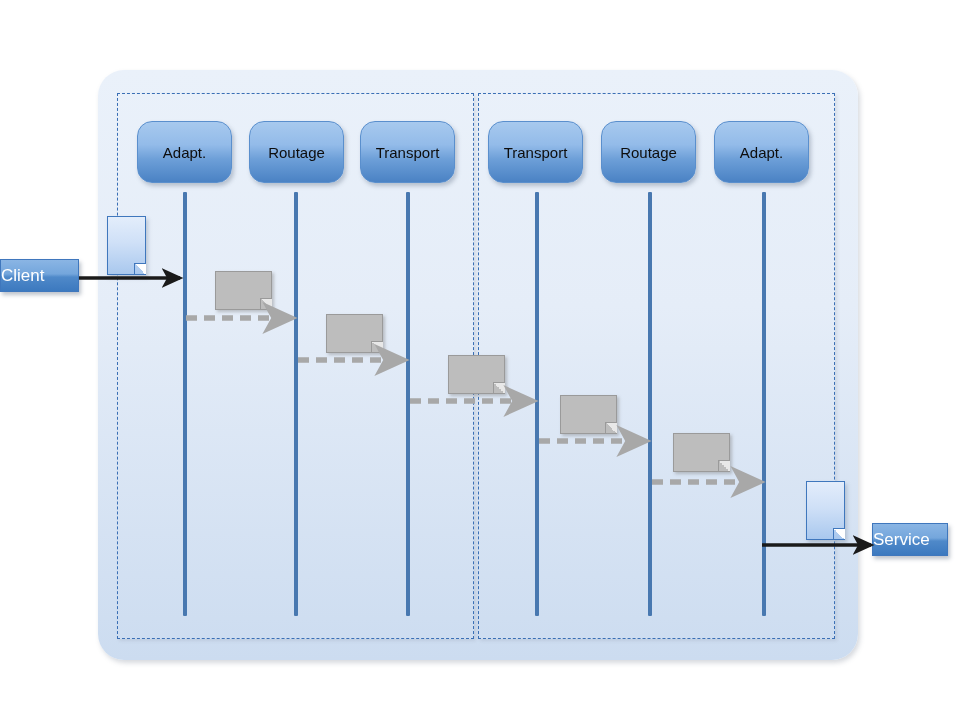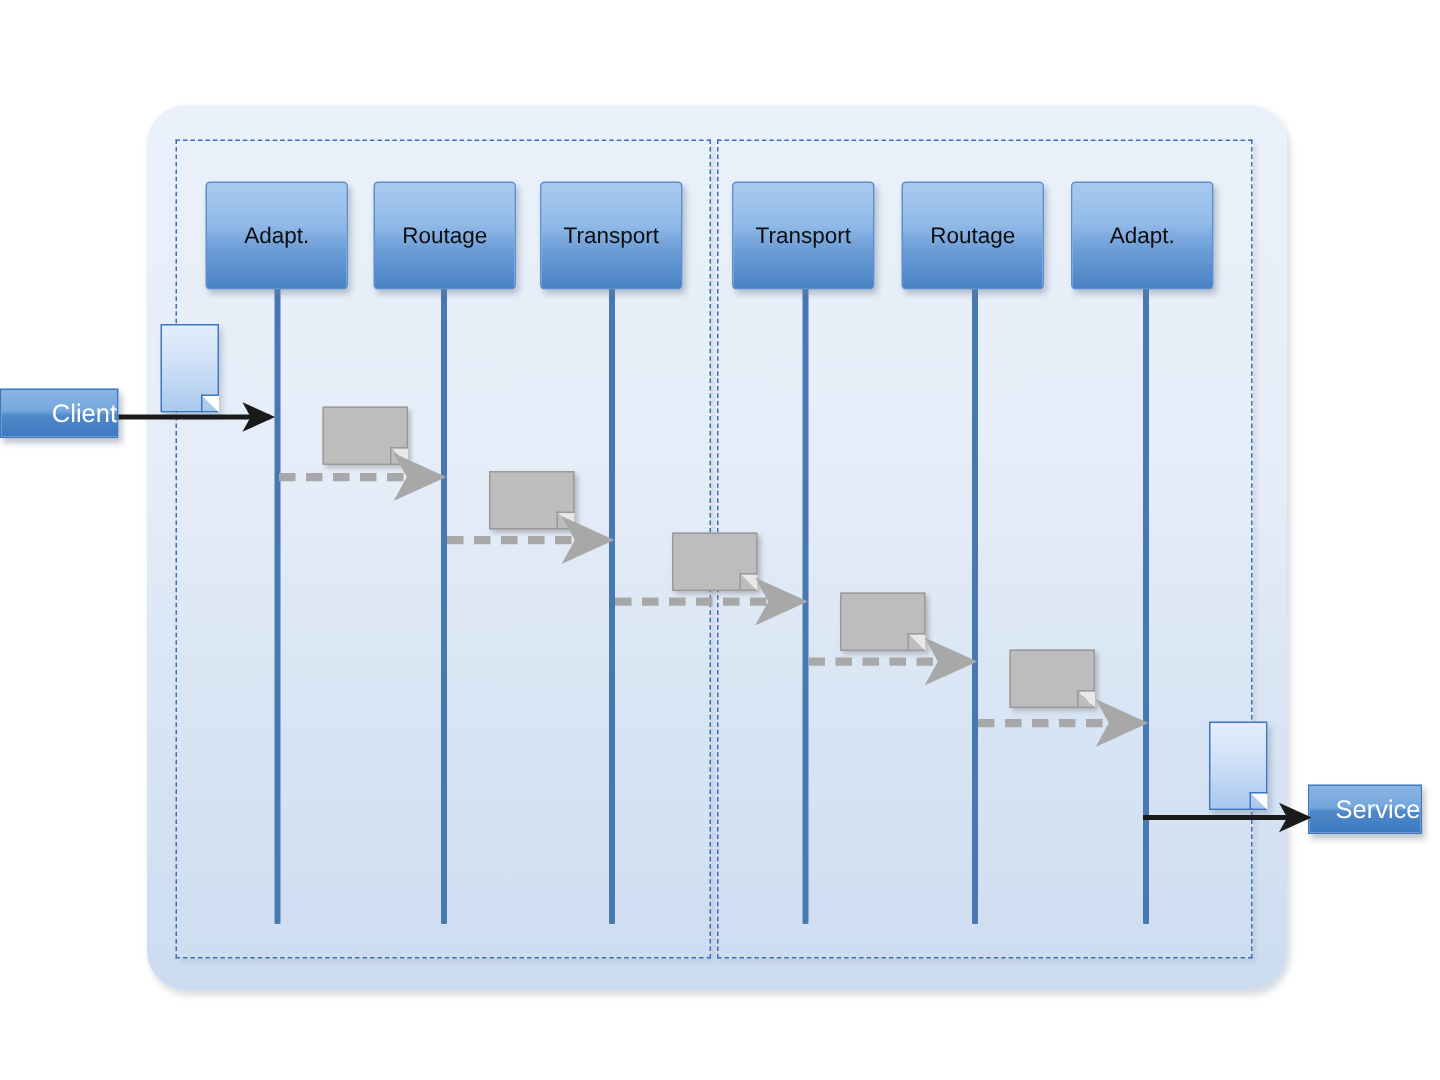--- a/index.html
+++ b/index.html
@@ -58,22 +58,22 @@
     position: absolute;
     width: 4px;
     background: #4878b0;
     border-radius: 1px;
   }
 
   
   .participant {
     position: absolute;
     width: 95px;
-    height: 72px;
-    border-radius: 3px;
+    height: 62px;
+    border-radius: 15px;
     border: 1px solid #5a8fcd;
     background: linear-gradient(to bottom, #a7c9ee 0%, #93bbe9 38%, #6d9fd8 62%, #4a82c4 100%);
     box-shadow: 2px 3px 4px rgba(110,125,145,0.42);
     display: flex;
     align-items: center;
     justify-content: center;
     box-sizing: border-box;
   }
   .participant-label {
     font-size: 15px;
@@ -84,21 +84,21 @@
 
   
   .endpoint {
     position: absolute;
     height: 33px;
     border: 1px solid #3f77bd;
     background: linear-gradient(to bottom, #8ab5e4 0%, #74a6dc 45%, #4f89c9 55%, #3c79bf 100%);
     box-shadow: 2px 3px 4px rgba(110,125,145,0.45);
     display: flex;
     align-items: center;
-    justify-content: flex-end;
+    justify-content: flex-start;
     box-sizing: border-box;
   }
   .endpoint-label {
     font-size: 17px;
     color: #ffffff;
     font-family: "Liberation Sans", sans-serif;
     white-space: nowrap;
   }
   .endpoint-client { left: 0px; top: 259px; width: 79px; }
   .endpoint-service { left: 872px; top: 523px; width: 76px; }

